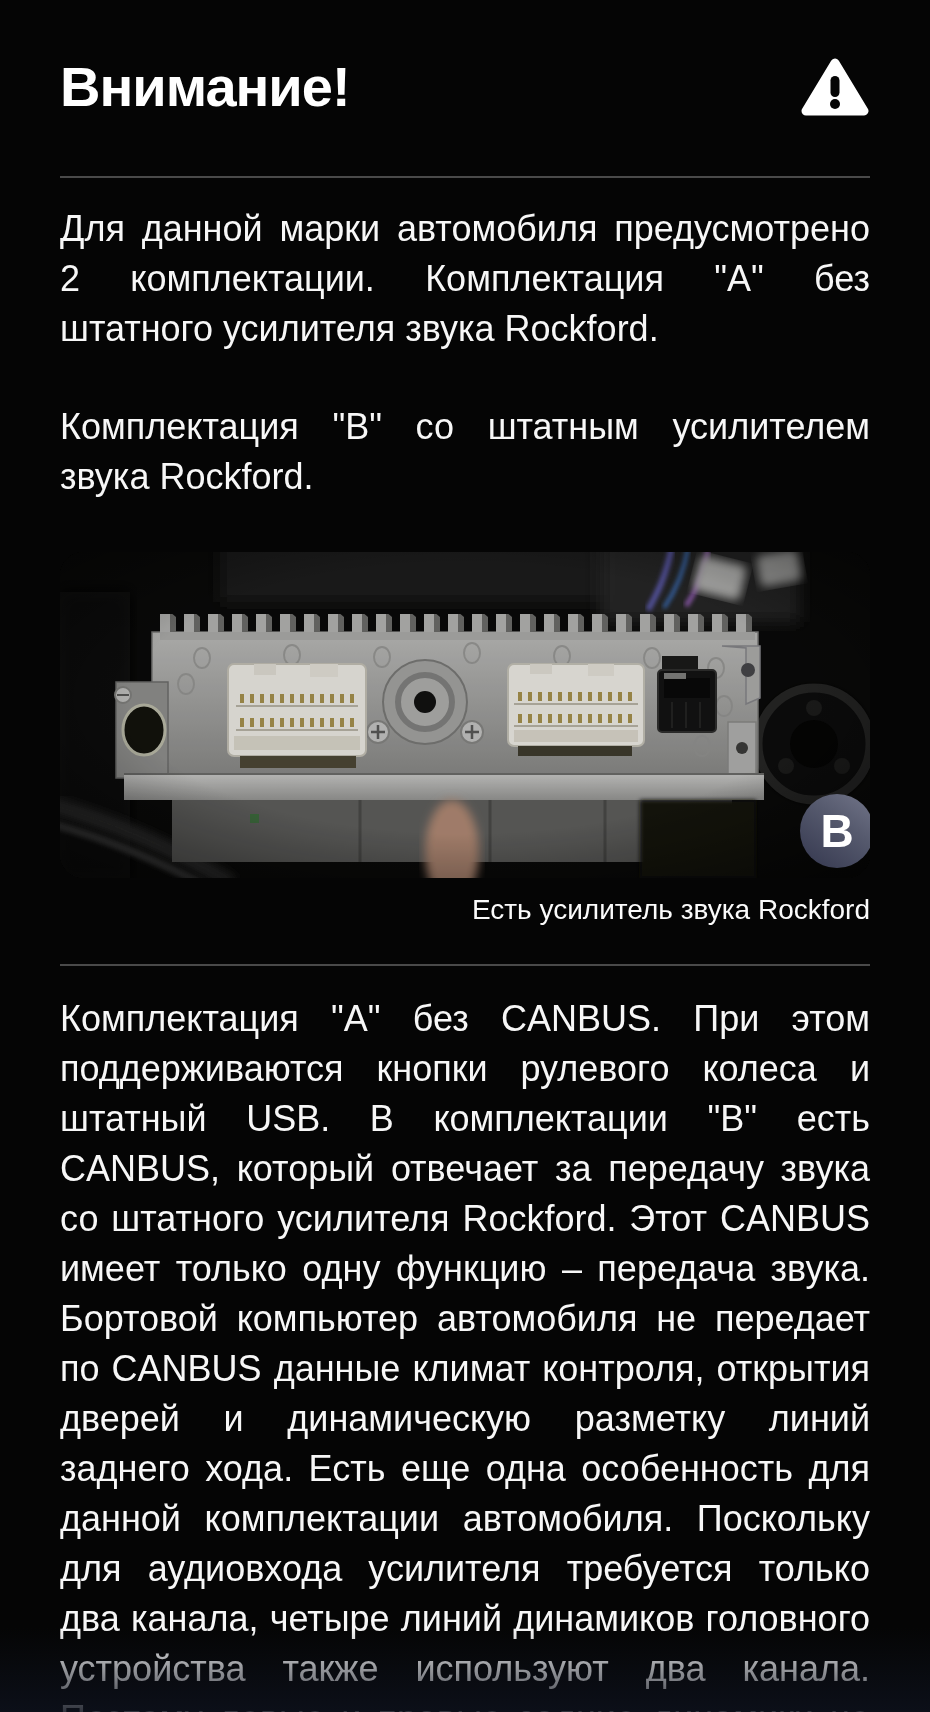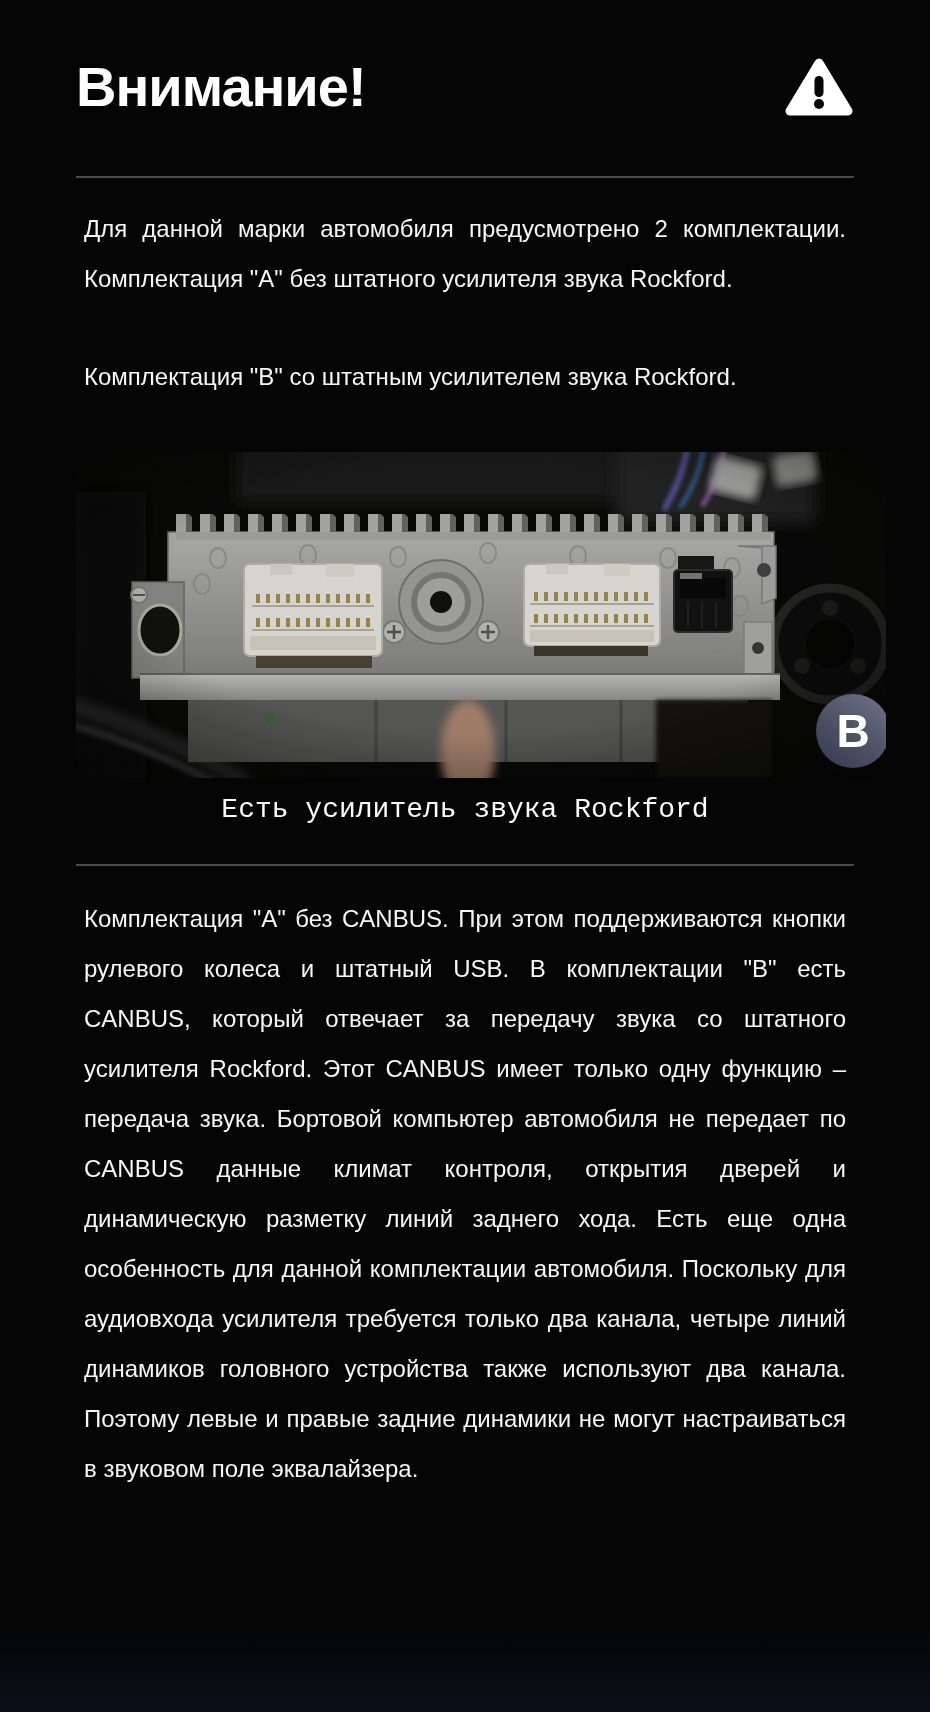--- a/index.html
+++ b/index.html
@@ -1,61 +1,60 @@
 <!DOCTYPE html>
 <html><head>
 <meta charset="utf-8">
 <style>
   html,body{margin:0;padding:0;background:#000;}
   .page{
     position:relative;
     width:930px;height:1712px;
     background:#050505;
     box-sizing:border-box;
-    padding:0 76px;
+    padding:0 60px;
     overflow:hidden;
     font-family:"Liberation Sans", sans-serif;
     color:#fafafa;
   }
   .hdr{
     margin-top:54px;
     display:flex;justify-content:space-between;align-items:center;
     height:66px;
   }
   h1{
     margin:0;font-size:56px;line-height:1.1;font-weight:700;color:#ffffff;
     letter-spacing:-1px;
   }
   .warn-ic{width:70px;height:62px;flex:0 0 auto;}
   .rule{border:none;border-top:2px solid #4a4a4a;margin:0;}
   .rule.r1{margin-top:56px;}
   .rule.r2{margin-top:34px;}
   p.body{
-    margin:8px;font-size:24px;line-height:50px;
+    margin:0;font-size:36px;line-height:50px;
     text-align:justify;text-align-last:left;
     color:#f7f7f7;
   }
   p.intro1{margin-top:26px;}
   p.intro2{margin-top:48px;}
   figure.photo{
     position:relative;margin:50px 0 0;width:810px;height:326px;
     border-radius:24px;overflow:hidden;background:#0a0a09;
   }
   figure.photo svg{display:block;width:810px;height:326px;}
   .badge{
     position:absolute;right:-4px;bottom:10px;
     width:74px;height:74px;border-radius:50%;
     background:linear-gradient(215deg,#73768a 0%,#565a6e 40%,#34374e 100%);
     display:flex;align-items:center;justify-content:center;
     color:#ffffff;font-size:46px;font-weight:700;
   }
   p.caption{
-    margin:12px 0 0;font-size:28px;line-height:40px;text-align:center;
+    margin:12px 0 0;font-size:28px;line-height:40px;text-align:right;
     color:#fbfbfb;
-    font-family:Liberation Mono, monospace;
   }
   p.notice{margin-top:40px;color:#2be3da;}
   p.details{margin-top:28px;}
   .bottom-glow{
     position:absolute;left:0;right:0;bottom:0;height:84px;
     background:linear-gradient(to bottom, rgba(8,10,16,0) 0%, rgba(13,17,28,0.85) 100%);
     pointer-events:none;
   }
 </style>
 </head>

